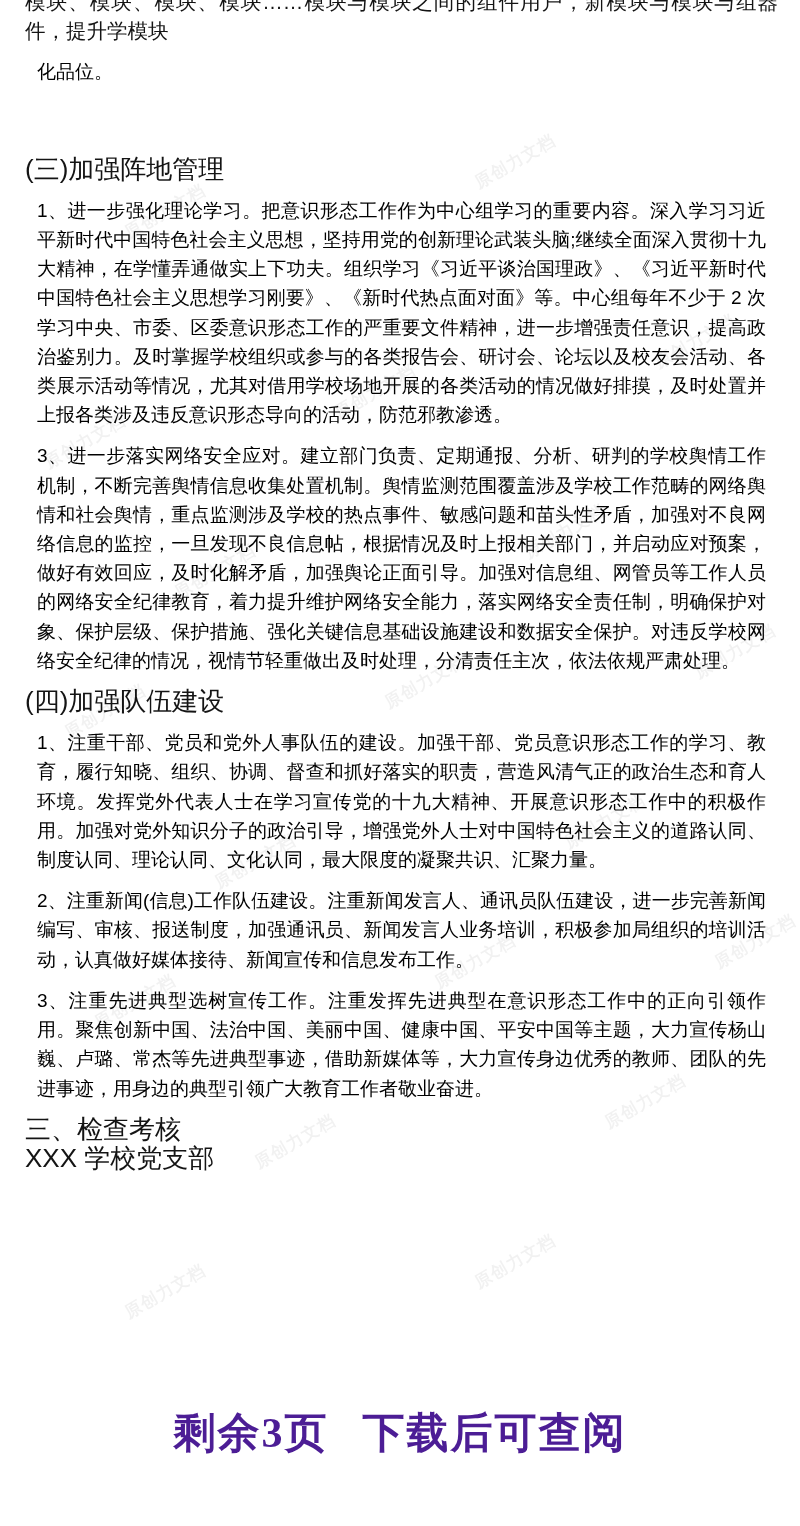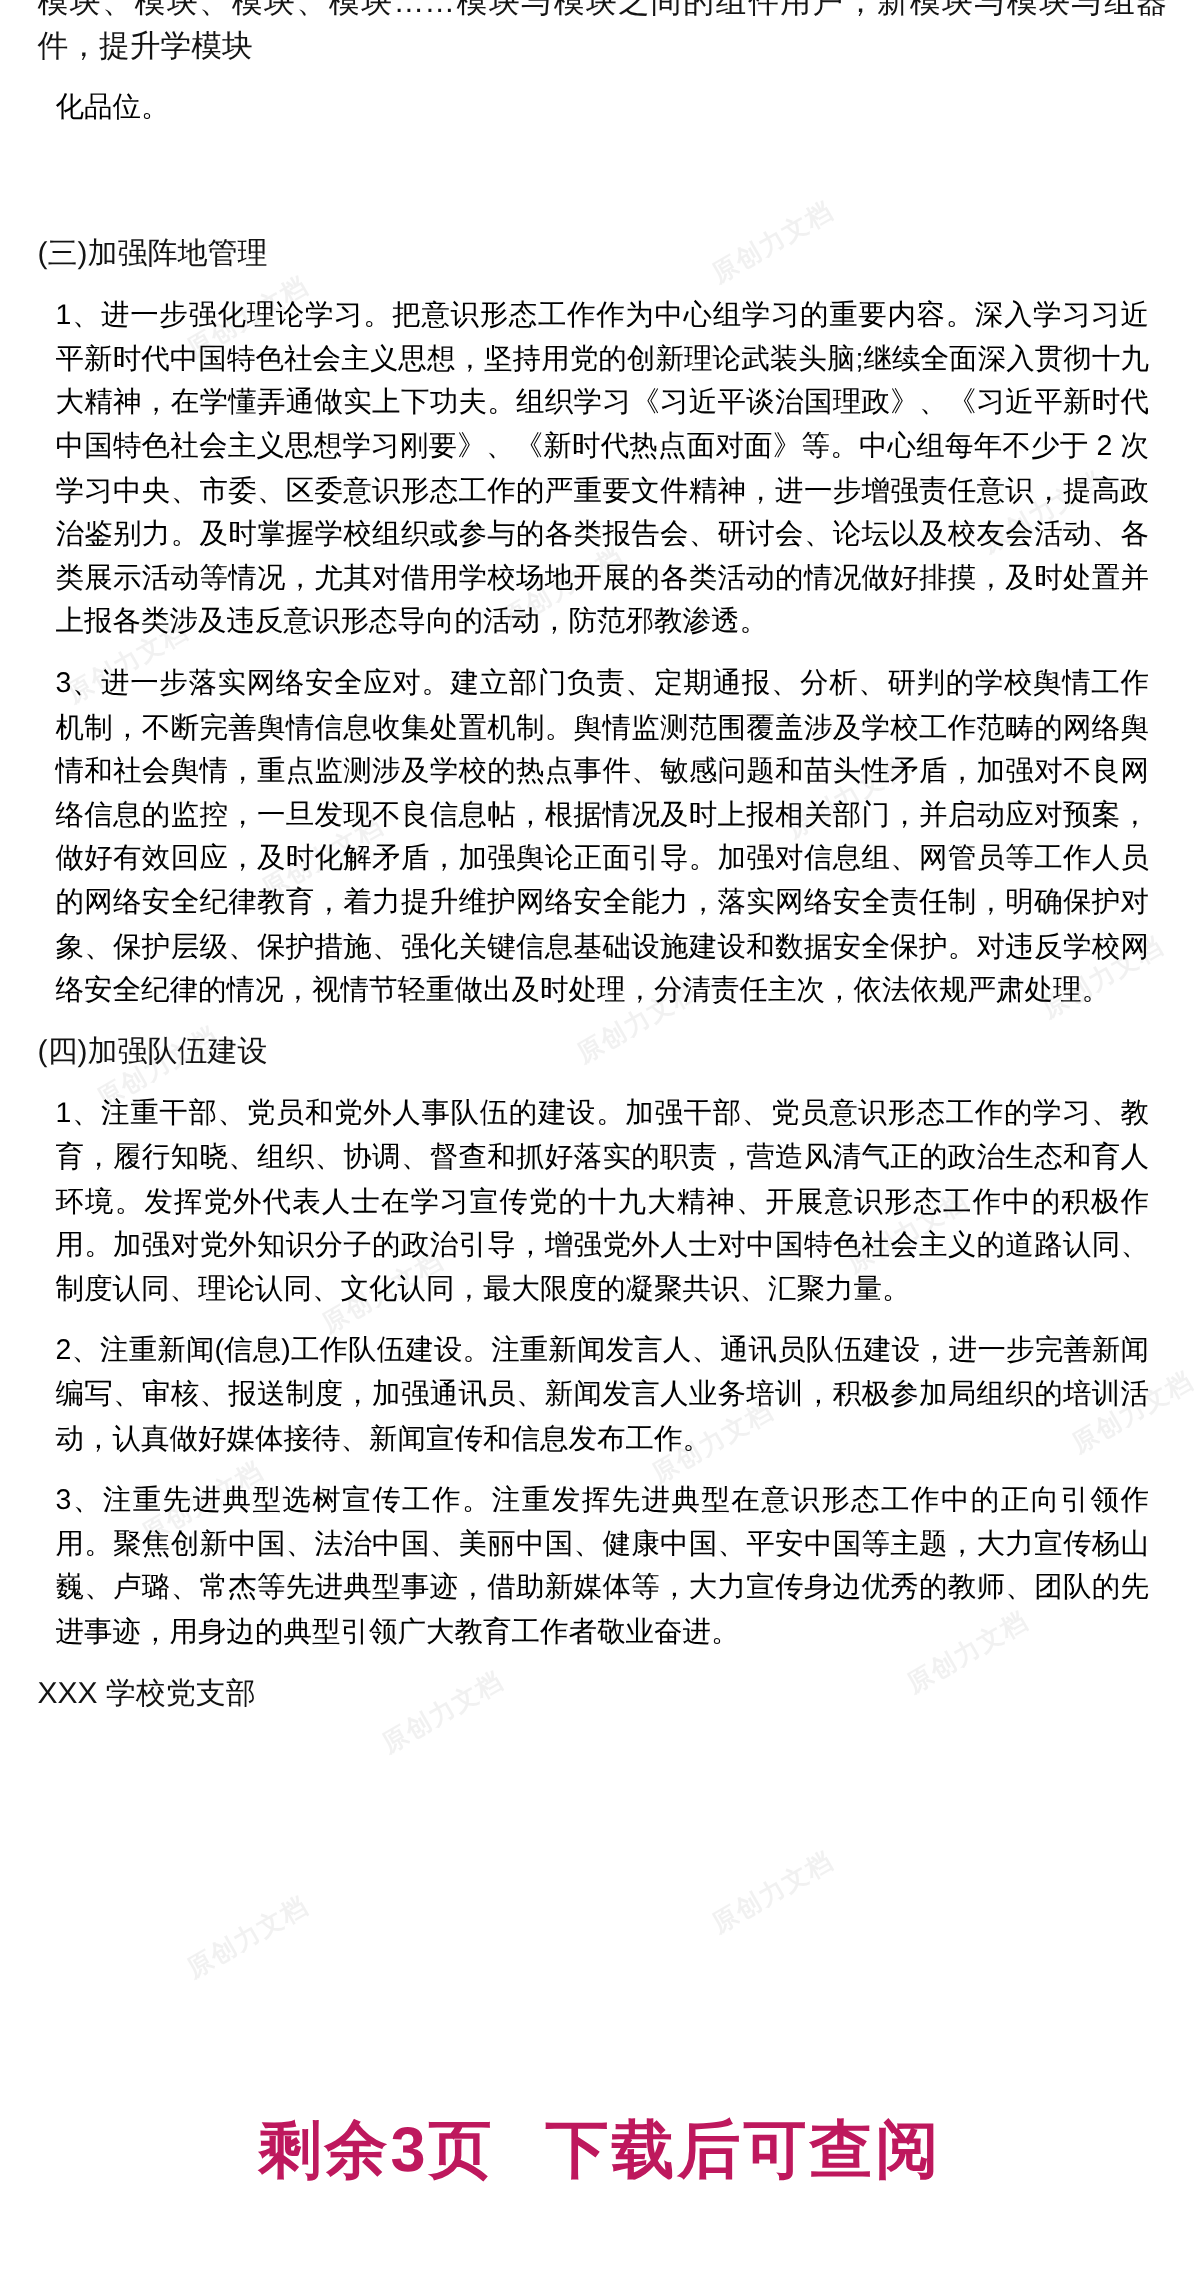--- a/index.html
+++ b/index.html
@@ -68,39 +68,39 @@
     line-height: 29.2px;
     color: #141414;
     margin: 0;
     text-align: justify;
     word-break: break-all;
   }
 
   .spacer-gap { height: 56px; }
 
   .heading {
-    font-size: 20px;
+    font-size: 26px;
     line-height: 29.2px;
     margin: 0;
     color: #141414;
   }
 
   
   .promo {
     position: absolute;
     left: 0;
     right: 0;
     top: 1405px;
     z-index: 3;
     text-align: center;
-    color: #be185d;
+    color: #4c1d95;
     font-weight: 700;
     font-size: 42px;
     letter-spacing: 2px;
-    font-family: Liberation Sans, sans-serif;
+    font-family: Liberation Serif, serif;
     white-space: nowrap;
   }
   .promo .pgap { display: inline-block; width: 34px; }
 </style>
 </head>
 <body>
 
 <div class="watermark-layer">
   <div class="wm" style="left:120px; top:200px;">原创力文档</div>
   <div class="wm" style="left:470px; top:150px;">原创力文档</div>
@@ -133,20 +133,21 @@
 
     <div class="heading">(三)加强阵地管理</div>
     <p class="para">1、进一步强化理论学习。把意识形态工作作为中心组学习的重要内容。深入学习习近平新时代中国特色社会主义思想，坚持用党的创新理论武装头脑;继续全面深入贯彻十九大精神，在学懂弄通做实上下功夫。组织学习《习近平谈治国理政》、《习近平新时代中国特色社会主义思想学习刚要》、《新时代热点面对面》等。中心组每年不少于 2 次学习中央、市委、区委意识形态工作的严重要文件精神，进一步增强责任意识，提高政治鉴别力。及时掌握学校组织或参与的各类报告会、研讨会、论坛以及校友会活动、各类展示活动等情况，尤其对借用学校场地开展的各类活动的情况做好排摸，及时处置并上报各类涉及违反意识形态导向的活动，防范邪教渗透。</p>
     <p class="para">3、进一步落实网络安全应对。建立部门负责、定期通报、分析、研判的学校舆情工作机制，不断完善舆情信息收集处置机制。舆情监测范围覆盖涉及学校工作范畴的网络舆情和社会舆情，重点监测涉及学校的热点事件、敏感问题和苗头性矛盾，加强对不良网络信息的监控，一旦发现不良信息帖，根据情况及时上报相关部门，并启动应对预案，做好有效回应，及时化解矛盾，加强舆论正面引导。加强对信息组、网管员等工作人员的网络安全纪律教育，着力提升维护网络安全能力，落实网络安全责任制，明确保护对象、保护层级、保护措施、强化关键信息基础设施建设和数据安全保护。对违反学校网络安全纪律的情况，视情节轻重做出及时处理，分清责任主次，依法依规严肃处理。</p>
 
     <div class="heading">(四)加强队伍建设</div>
     <p class="para">1、注重干部、党员和党外人事队伍的建设。加强干部、党员意识形态工作的学习、教育，履行知晓、组织、协调、督查和抓好落实的职责，营造风清气正的政治生态和育人环境。发挥党外代表人士在学习宣传党的十九大精神、开展意识形态工作中的积极作用。加强对党外知识分子的政治引导，增强党外人士对中国特色社会主义的道路认同、制度认同、理论认同、文化认同，最大限度的凝聚共识、汇聚力量。</p>
     <p class="para">2、注重新闻(信息)工作队伍建设。注重新闻发言人、通讯员队伍建设，进一步完善新闻编写、审核、报送制度，加强通讯员、新闻发言人业务培训，积极参加局组织的培训活动，认真做好媒体接待、新闻宣传和信息发布工作。</p>
     <p class="para">3、注重先进典型选树宣传工作。注重发挥先进典型在意识形态工作中的正向引领作用。聚焦创新中国、法治中国、美丽中国、健康中国、平安中国等主题，大力宣传杨山巍、卢璐、常杰等先进典型事迹，借助新媒体等，大力宣传身边优秀的教师、团队的先进事迹，用身边的典型引领广大教育工作者敬业奋进。</p>
 
+    <div class="heading">三、检查考核</div>
 
     <div class="heading">XXX 学校党支部</div>
   </div>
 </div>
 
 <div class="promo">
   <span>剩余3页</span><span class="pgap"></span><span>下载后可查阅</span>
 </div>
 
 </body></html>

